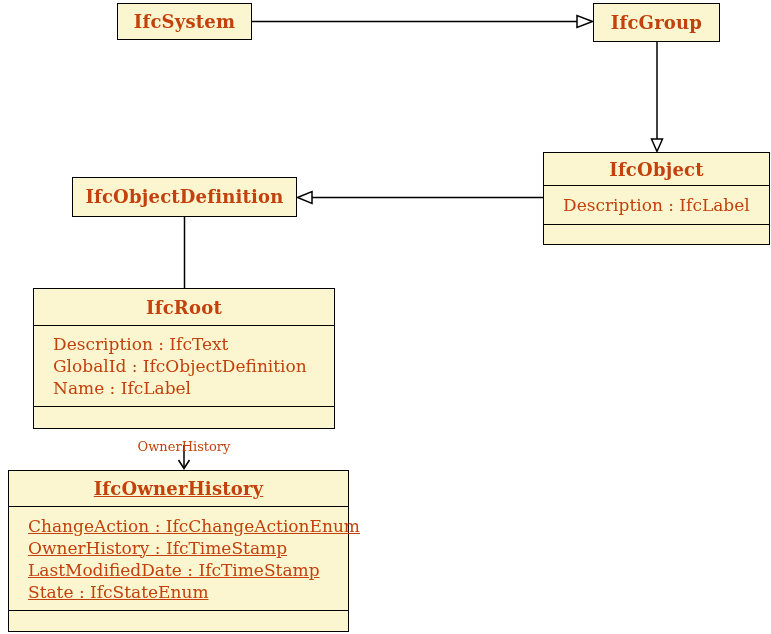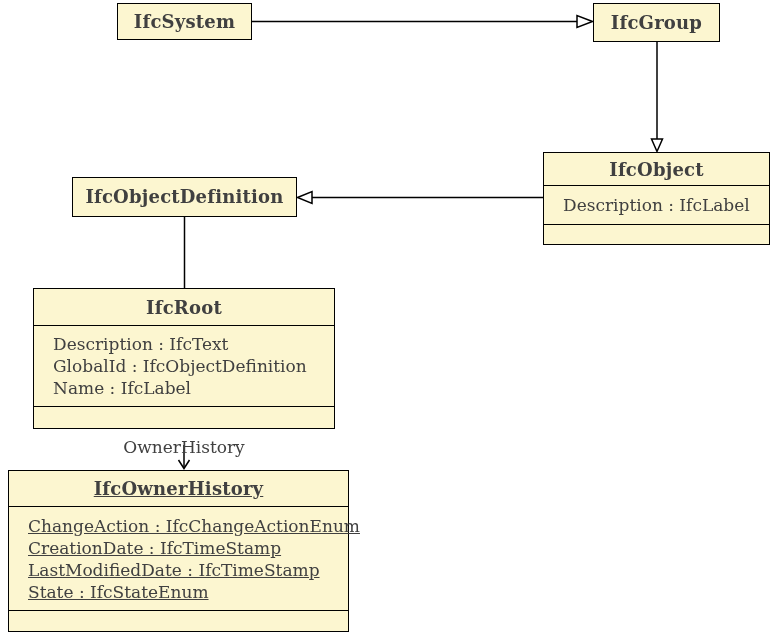--- a/index.html
+++ b/index.html
@@ -6,21 +6,21 @@
     margin: 0;
     padding: 0;
     background: #ffffff;
   }
   #canvas {
     position: relative;
     width: 771px;
     height: 634px;
     background: #ffffff;
     font-family: "DejaVu Serif", "Liberation Serif", serif;
-    color: #404040;
+    color: #c2410c;
     overflow: hidden;
   }
   #edge-layer {
     position: absolute;
     left: 0;
     top: 0;
     width: 771px;
     height: 634px;
   }
   .uml-box {
@@ -74,21 +74,21 @@
   #box-ifcownerhistory            { left: 8px; top: 470px; width: 341px; height: 162px; text-decoration: underline; }
   #box-ifcownerhistory .uml-title { height: 35px; }
   #box-ifcownerhistory .uml-attrs { height: 103px; }
   .edge-label {
     position: absolute;
     left: 119px;
     top: 436px;
     width: 130px;
     height: 22px;
     text-align: center;
-    font-size: 17px;
+    font-size: 13px;
     line-height: 22px;
     z-index: 5;
   }
 </style>
 </head>
 <body>
 
 <div id="canvas">
 
   <svg id="edge-layer" viewBox="0 0 771 634" xmlns="http://www.w3.org/2000/svg">
@@ -138,20 +138,20 @@
     </div>
     <div class="uml-empty"></div>
   </div>
 
   <div class="edge-label">OwnerHistory</div>
 
   <div class="uml-box" id="box-ifcownerhistory">
     <div class="uml-title">IfcOwnerHistory</div>
     <div class="uml-attrs">
       <div class="uml-attr-row">ChangeAction : IfcChangeActionEnum</div>
-      <div class="uml-attr-row">CreationDate : IfcTimeStamp</div>
+      <div class="uml-attr-row">OwnerHistory : IfcTimeStamp</div>
       <div class="uml-attr-row">LastModifiedDate : IfcTimeStamp</div>
       <div class="uml-attr-row">State : IfcStateEnum</div>
     </div>
     <div class="uml-empty"></div>
   </div>
 
 </div>
 
 </body></html>

